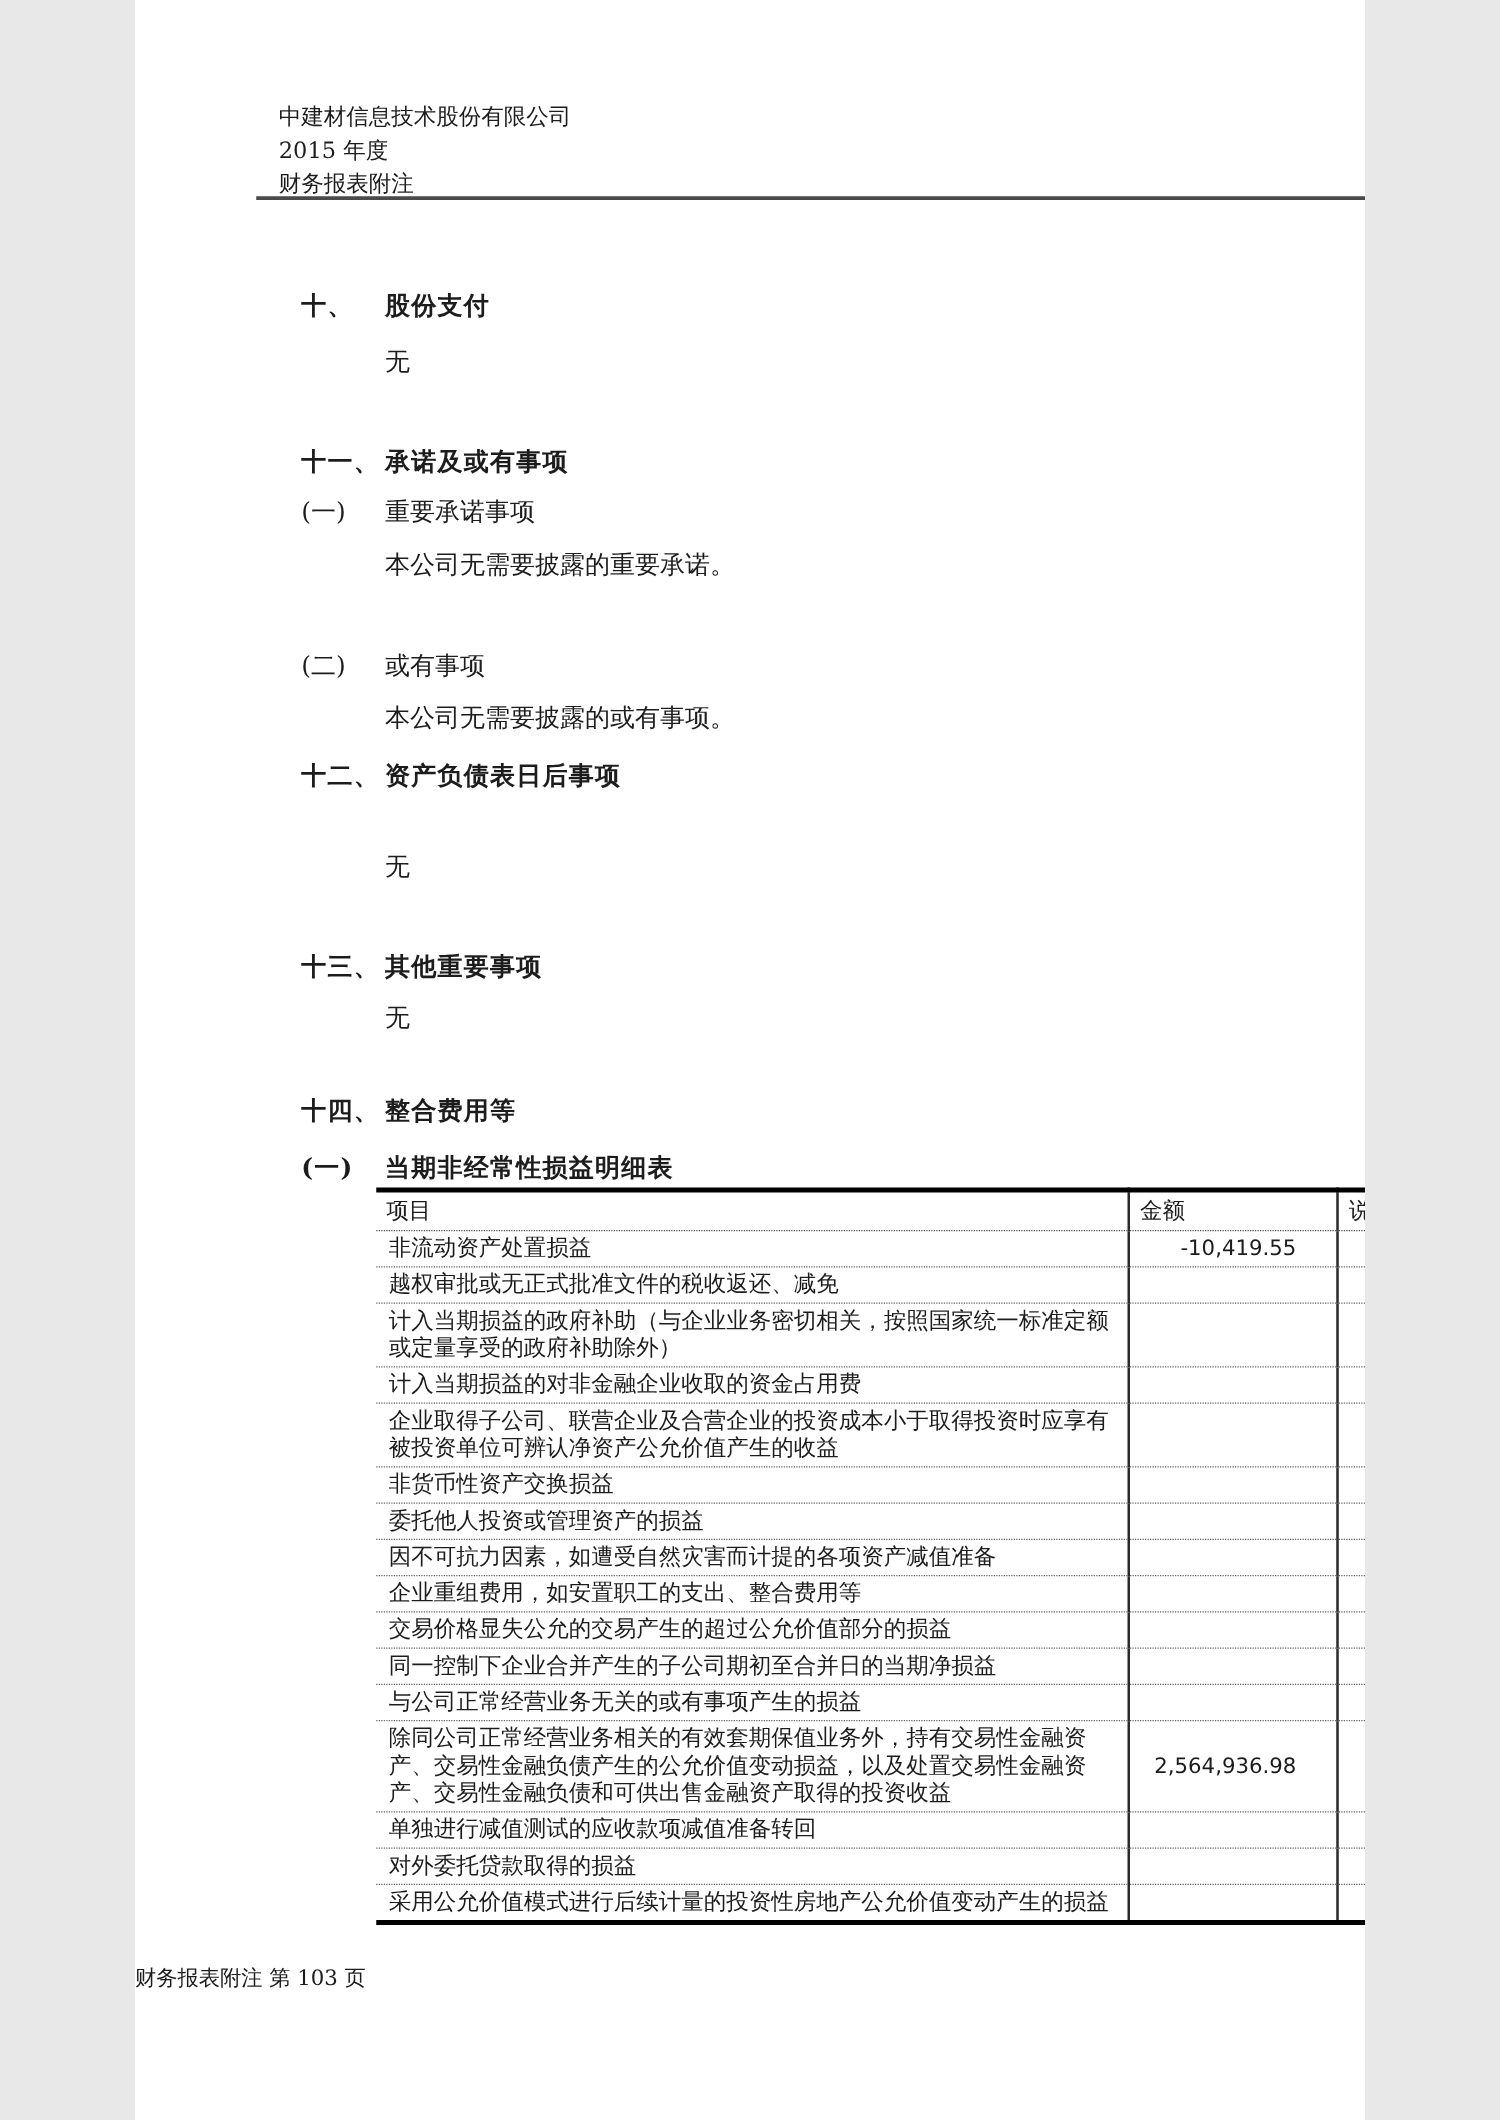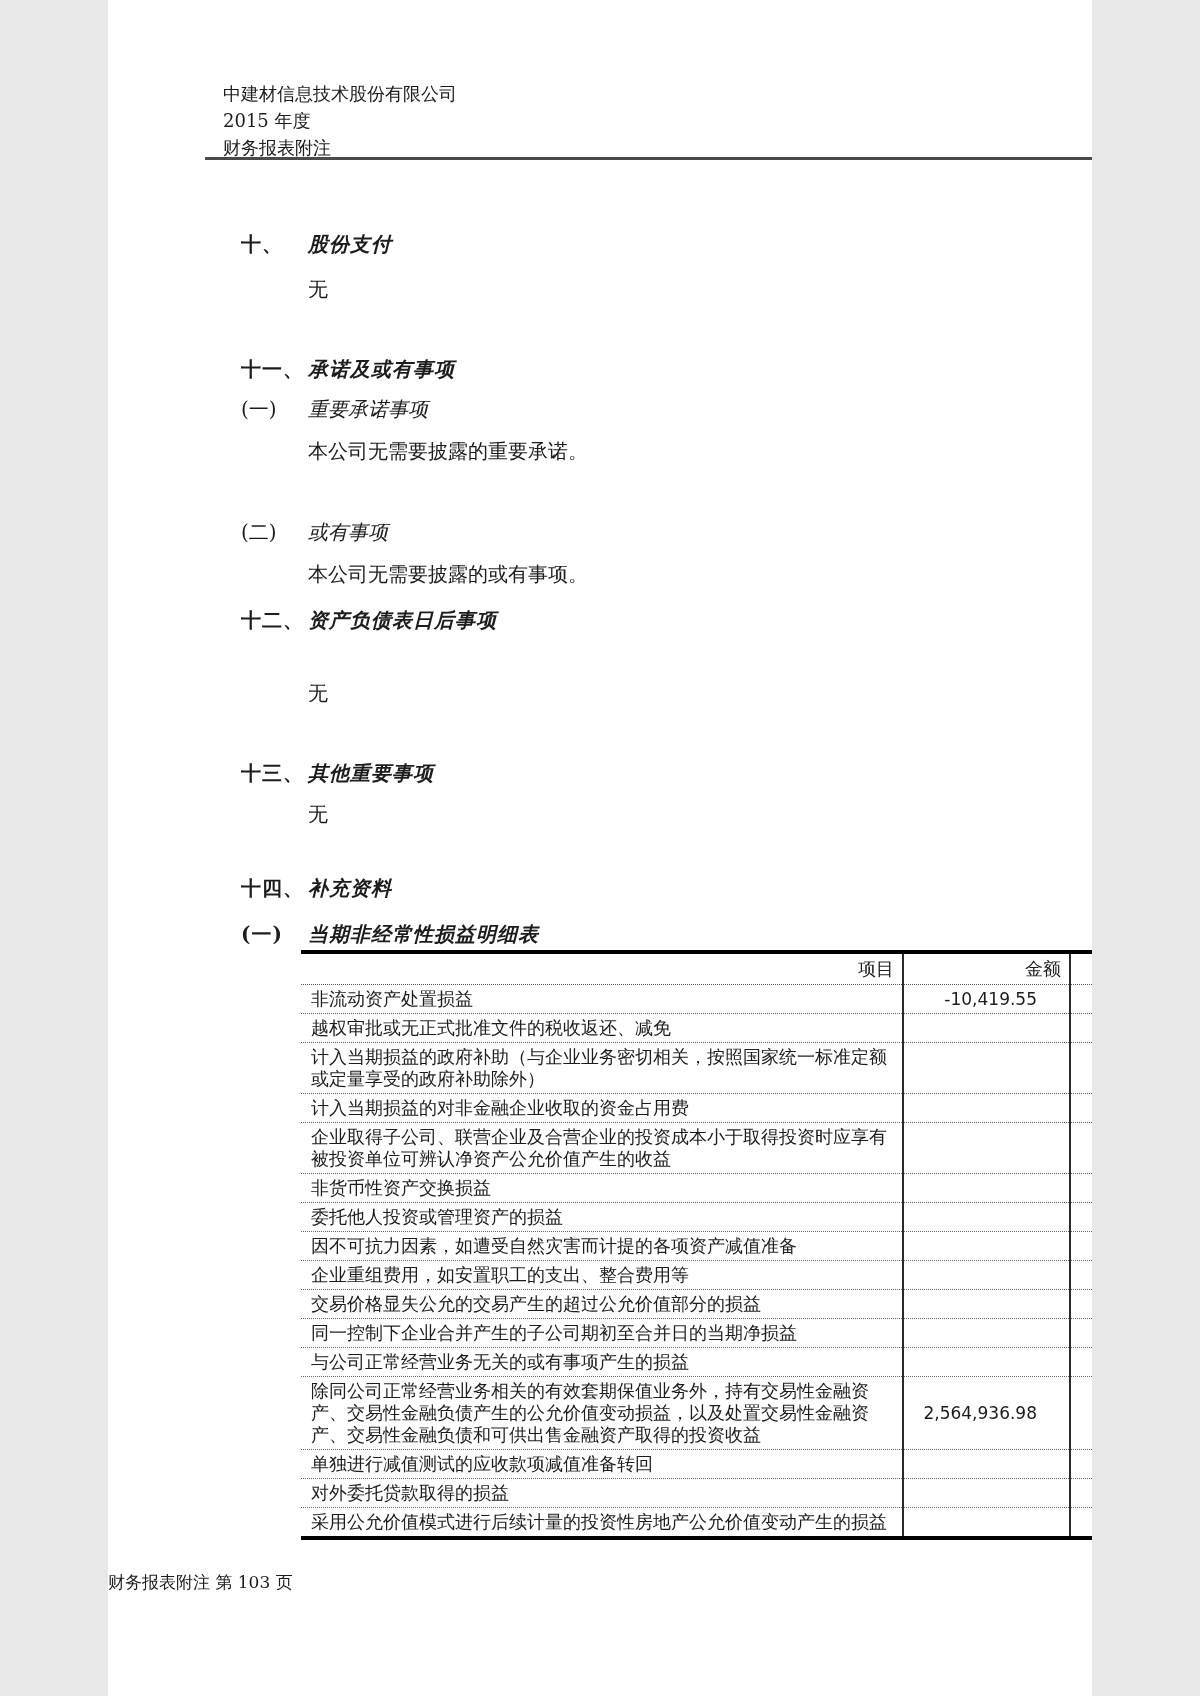--- a/index.html
+++ b/index.html
@@ -13,34 +13,34 @@
     overflow:hidden;
   }
   
   .doc-header{position:absolute;left:115px;top:80px;font-size:18px;line-height:27px;}
   .doc-header div{white-space:nowrap;}
   .header-rule{position:absolute;left:97px;top:157px;width:1005px;height:3px;background:#4a4a4a;}
   
   .sec{position:absolute;left:133px;display:flex;font-size:20px;line-height:24px;}
   .sec .num{width:67px;flex:0 0 67px;}
   .sec.bold .num,.sec.bold .title{font-weight:bold;letter-spacing:1px;}
-  .sec .title{white-space:nowrap;font-style:italic;}
+  .sec .title{white-space:nowrap;}
   .body-text{position:absolute;left:200px;font-size:20px;line-height:24px;white-space:nowrap;}
   
   .nr-table{
     position:absolute;left:193px;top:950px;width:907px;
     border-collapse:collapse;table-layout:fixed;
     font-size:18px;line-height:22px;
     border-top:4px solid #000;border-bottom:4px solid #000;
   }
   .nr-table col.c-item{width:602px;}
   .nr-table col.c-amount{width:167px;}
   .nr-table col.c-note{width:138px;}
   .nr-table th{
-    font-weight:normal;text-align:right;padding:4px 8px;
+    font-weight:normal;text-align:left;padding:4px 8px;
     border-bottom:1px dotted #555;
   }
   .nr-table td{
     padding:3px 10px;vertical-align:middle;
   }
   .nr-table tbody tr + tr td{border-top:1px dotted #666;}
   .nr-table th + th, .nr-table td + td{border-left:2px solid #2a2a2a;}
   .nr-table td.amt{
     text-align:right;padding-right:32px;
     font-family:"DejaVu Sans","Liberation Sans",sans-serif;font-size:17px;
@@ -89,21 +89,21 @@
   <div class="body-text" style="top:681px">无</div>
 
   <div class="sec bold" style="top:761px">
     <span class="num">十三、</span>
     <span class="title">其他重要事项</span>
   </div>
   <div class="body-text" style="top:802px">无</div>
 
   <div class="sec bold" style="top:876px">
     <span class="num">十四、</span>
-    <span class="title">补充资料</span>
+    <span class="title">整合费用等</span>
   </div>
   <div class="sec bold" style="top:922px">
     <span class="num">(一)</span>
     <span class="title">当期非经常性损益明细表</span>
   </div>
 
   <table class="nr-table">
     <colgroup>
         <col class="c-item">
         <col class="c-amount">

